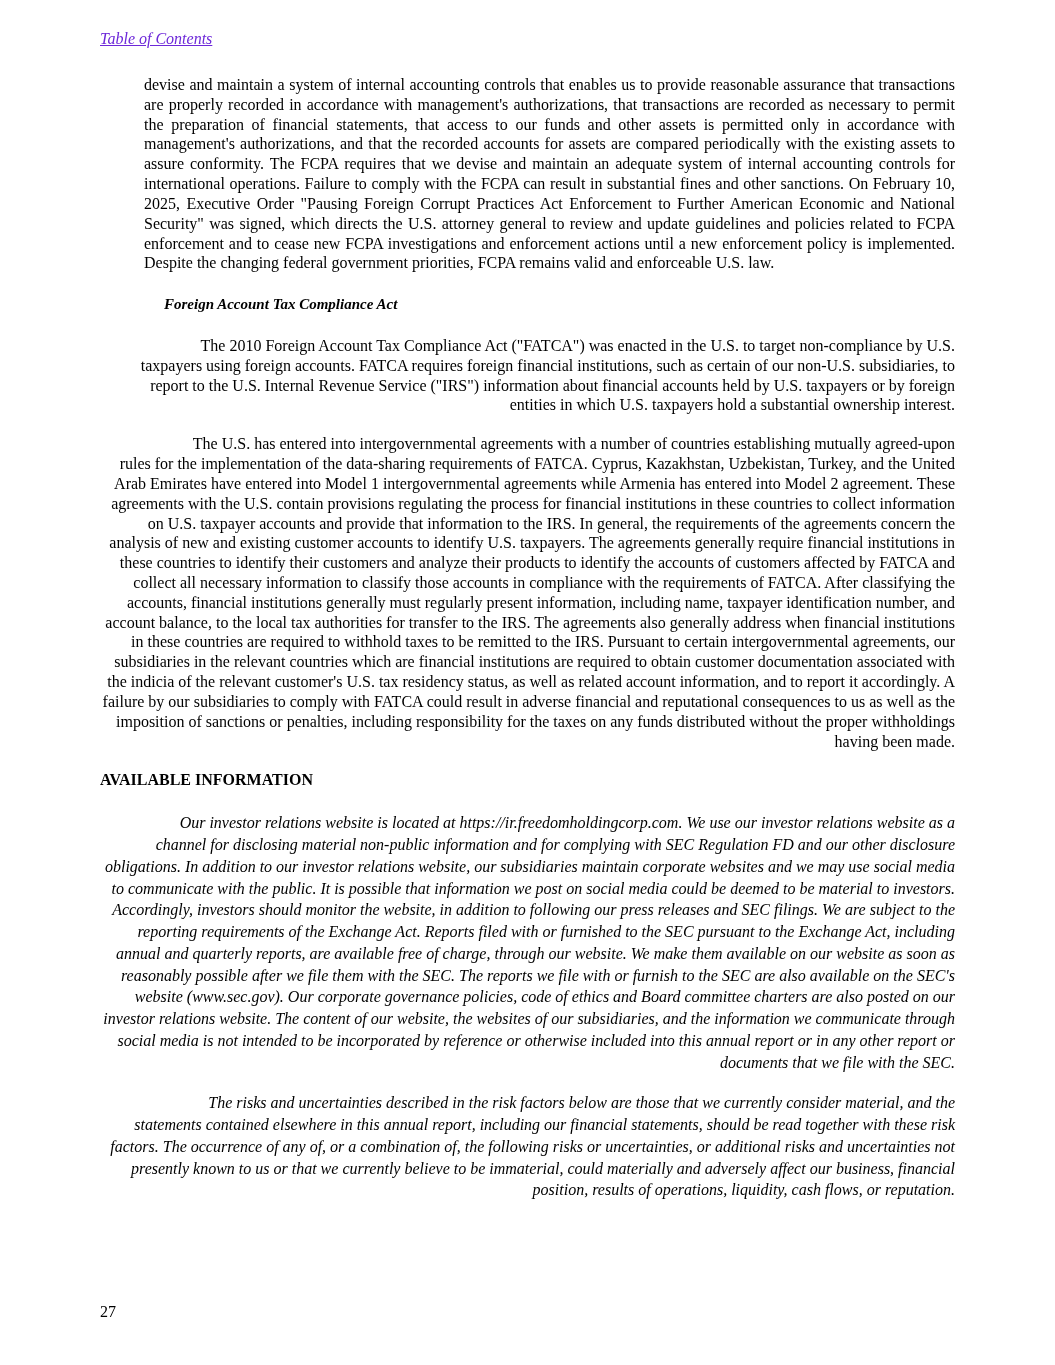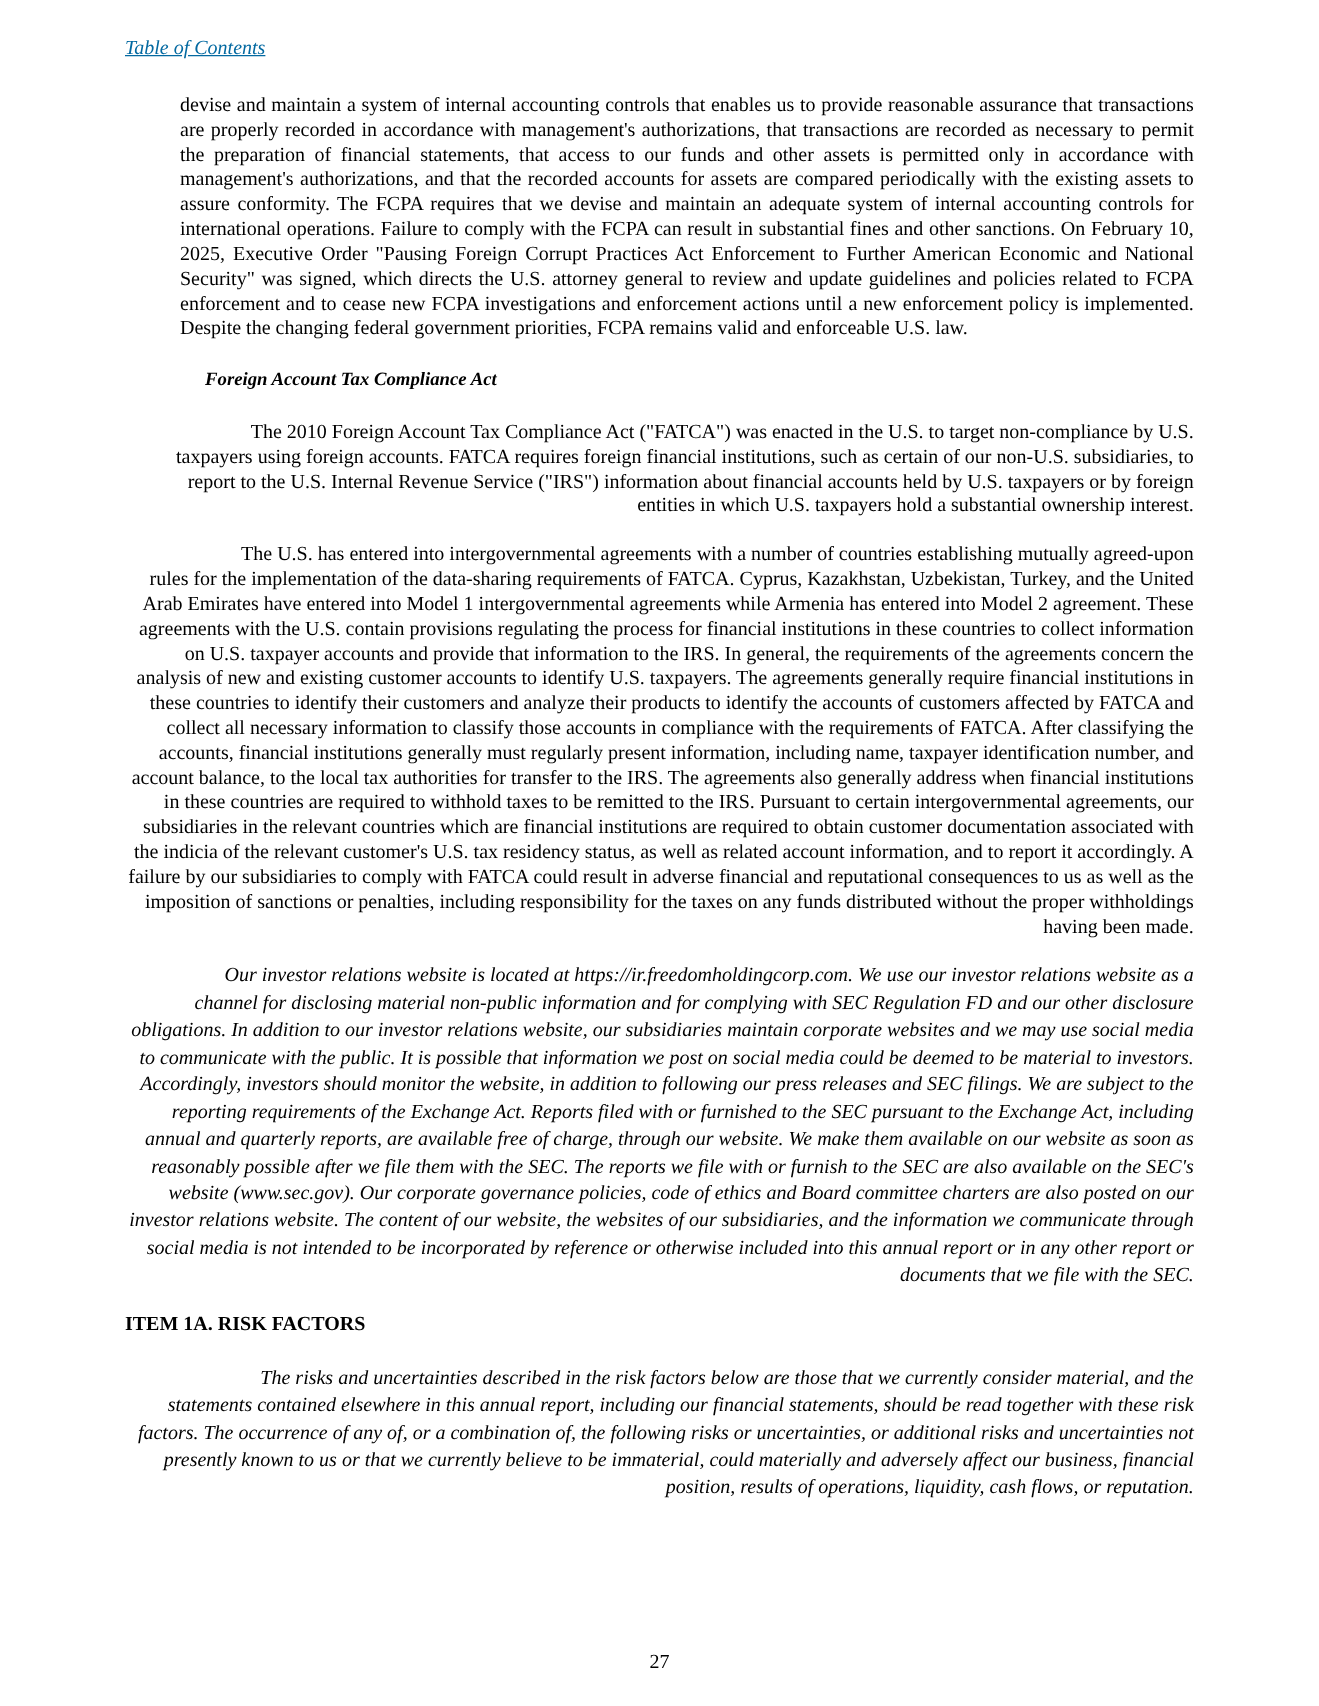--- a/index.html
+++ b/index.html
@@ -16,21 +16,21 @@
     box-sizing: border-box;
     padding: 30px 100px 0 100px;
     font-family: "Liberation Serif", "DejaVu Serif", serif;
     font-size: 16px;
     color: #000000;
     display: flex;
     flex-direction: column;
   }
   .toc-link {
     font-style: italic;
-    color: #0369a1;
+    color: #6d28d9;
     text-decoration: underline;
     width: -moz-fit-content;
     width: fit-content;
     margin-bottom: 27px;
     cursor: pointer;
   }
   p.para {
     margin: 0 0 19px 0;
     line-height: 1.24;
     text-align: right;
@@ -58,42 +58,42 @@
     line-height: 1.24;
   }
   .heading {
     font-weight: bold;
     font-size: 16px;
     margin: 0 0 22px 0;
     line-height: 1.24;
   }
   .footer {
     margin-top: auto;
-    padding-bottom: 26px;
-    text-align: center;
+    padding-bottom: 44px;
+    text-align: left;
     line-height: 1.2;
   }
 </style>
 </head>
 <body>
 
 <div class="page">
 
   <a class="toc-link">Table of Contents</a>
 
   <p class="para justify">devise and maintain a system of internal accounting controls that enables us to provide reasonable assurance that transactions are properly recorded in accordance with management's authorizations, that transactions are recorded as necessary to permit the preparation of financial statements, that access to our funds and other assets is permitted only in accordance with management's authorizations, and that the recorded accounts for assets are compared periodically with the existing assets to assure conformity. The FCPA requires that we devise and maintain an adequate system of internal accounting controls for international operations. Failure to comply with the FCPA can result in substantial fines and other sanctions. On February 10, 2025, Executive Order "Pausing Foreign Corrupt Practices Act Enforcement to Further American Economic and National Security" was signed, which directs the U.S. attorney general to review and update guidelines and policies related to FCPA enforcement and to cease new FCPA investigations and enforcement actions until a new enforcement policy is implemented. Despite the changing federal government priorities, FCPA remains valid and enforceable U.S. law.</p>
 
   <h3 class="subheading">Foreign Account Tax Compliance Act</h3>
 
   <p class="para indent">The 2010 Foreign Account Tax Compliance Act ("FATCA") was enacted in the U.S. to target non-compliance by U.S. taxpayers using foreign accounts. FATCA requires foreign financial institutions, such as certain of our non-U.S. subsidiaries, to report to the U.S. Internal Revenue Service ("IRS") information about financial accounts held by U.S. taxpayers or by foreign entities in which U.S. taxpayers hold a substantial ownership interest.</p>
 
   <p class="para indent">The U.S. has entered into intergovernmental agreements with a number of countries establishing mutually agreed-upon rules for the implementation of the data-sharing requirements of FATCA. Cyprus, Kazakhstan, Uzbekistan, Turkey, and the United Arab Emirates have entered into Model 1 intergovernmental agreements while Armenia has entered into Model 2 agreement. These agreements with the U.S. contain provisions regulating the process for financial institutions in these countries to collect information on U.S. taxpayer accounts and provide that information to the IRS. In general, the requirements of the agreements concern the analysis of new and existing customer accounts to identify U.S. taxpayers. The agreements generally require financial institutions in these countries to identify their customers and analyze their products to identify the accounts of customers affected by FATCA and collect all necessary information to classify those accounts in compliance with the requirements of FATCA. After classifying the accounts, financial institutions generally must regularly present information, including name, taxpayer identification number, and account balance, to the local tax authorities for transfer to the IRS. The agreements also generally address when financial institutions in these countries are required to withhold taxes to be remitted to the IRS. Pursuant to certain intergovernmental agreements, our subsidiaries in the relevant countries which are financial institutions are required to obtain customer documentation associated with the indicia of the relevant customer's U.S. tax residency status, as well as related account information, and to report it accordingly. A failure by our subsidiaries to comply with FATCA could result in adverse financial and reputational consequences to us as well as the imposition of sanctions or penalties, including responsibility for the taxes on any funds distributed without the proper withholdings having been made.</p>
 
+  <h2 class="heading">AVAILABLE INFORMATION</h2>
 
   <p class="para indent loose">Our investor relations website is located at https://ir.freedomholdingcorp.com. We use our investor relations website as a channel for disclosing material non-public information and for complying with SEC Regulation FD and our other disclosure obligations. In addition to our investor relations website, our subsidiaries maintain corporate websites and we may use social media to communicate with the public. It is possible that information we post on social media could be deemed to be material to investors. Accordingly, investors should monitor the website, in addition to following our press releases and SEC filings. We are subject to the reporting requirements of the Exchange Act. Reports filed with or furnished to the SEC pursuant to the Exchange Act, including annual and quarterly reports, are available free of charge, through our website. We make them available on our website as soon as reasonably possible after we file them with the SEC. The reports we file with or furnish to the SEC are also available on the SEC's website (www.sec.gov). Our corporate governance policies, code of ethics and Board committee charters are also posted on our investor relations website. The content of our website, the websites of our subsidiaries, and the information we communicate through social media is not intended to be incorporated by reference or otherwise included into this annual report or in any other report or documents that we file with the SEC.</p>
 
-  <h2 class="heading">ITEM 1A. RISK FACTORS</h2>
 
   <p class="para indent loose italic">The risks and uncertainties described in the risk factors below are those that we currently consider material, and the statements contained elsewhere in this annual report, including our financial statements, should be read together with these risk factors. The occurrence of any of, or a combination of, the following risks or uncertainties, or additional risks and uncertainties not presently known to us or that we currently believe to be immaterial, could materially and adversely affect our business, financial position, results of operations, liquidity, cash flows, or reputation.</p>
 
   <div class="footer">27</div>
 
 </div>
 
 </body></html>

